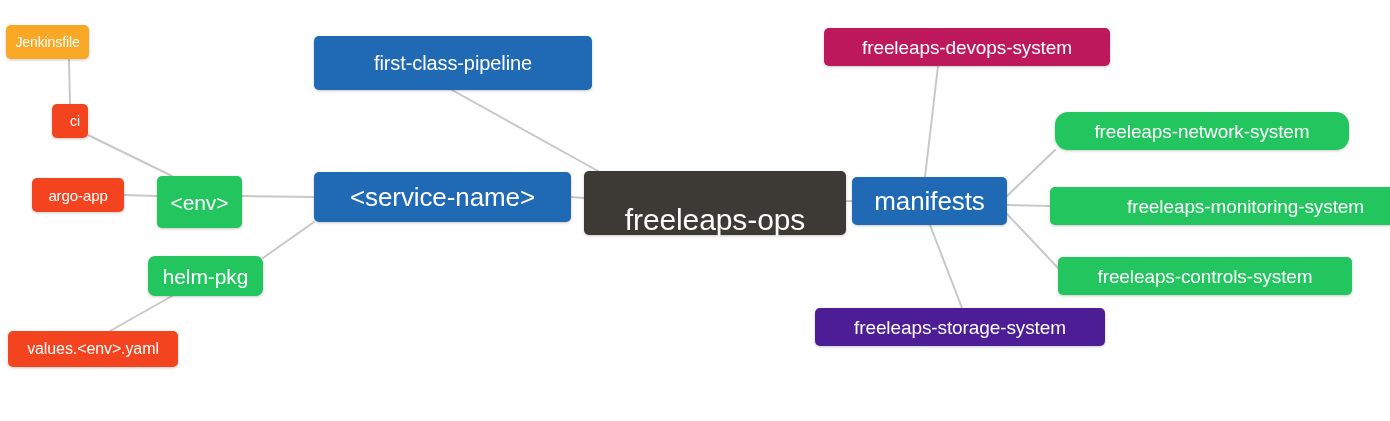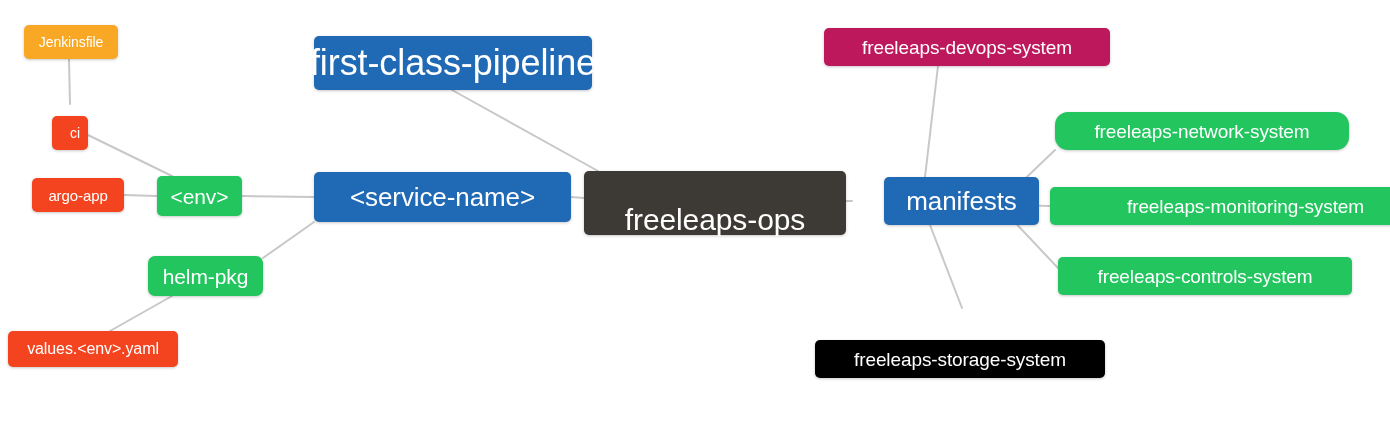--- a/index.html
+++ b/index.html
@@ -57,59 +57,59 @@
       <line x1="452" y1="90" x2="598" y2="171" stroke="#c8c8c8" stroke-width="2" stroke-linecap="round"></line>
       <line x1="571" y1="197" x2="584" y2="198" stroke="#c8c8c8" stroke-width="2" stroke-linecap="round"></line>
       <line x1="846" y1="201" x2="852" y2="201" stroke="#c8c8c8" stroke-width="2" stroke-linecap="round"></line>
       <line x1="925" y1="177" x2="938" y2="66" stroke="#c8c8c8" stroke-width="2" stroke-linecap="round"></line>
       <line x1="1007" y1="196" x2="1055" y2="150" stroke="#c8c8c8" stroke-width="2" stroke-linecap="round"></line>
       <line x1="1007" y1="205" x2="1050" y2="206" stroke="#c8c8c8" stroke-width="2" stroke-linecap="round"></line>
       <line x1="1007" y1="214" x2="1058" y2="268" stroke="#c8c8c8" stroke-width="2" stroke-linecap="round"></line>
       <line x1="930" y1="225" x2="962" y2="308" stroke="#c8c8c8" stroke-width="2" stroke-linecap="round"></line>
     </svg>
   <div id="node-layer">
-      <div class="node" style="left: 24px; top: 25px; width: 94px; height: 34px; background: rgb(249, 168, 37); font-size: 14px;">
+      <div class="node" style="left: 6px; top: 25px; width: 83px; height: 34px; background: rgb(249, 168, 37); font-size: 14px;">
         <span class="node-label">Jenkinsfile</span>
       </div>
-      <div class="node" style="left: 52px; top: 116px; width: 36px; height: 34px; background: rgb(244, 68, 31); font-size: 14px; padding-left: 20px;">
+      <div class="node" style="left: 52px; top: 104px; width: 36px; height: 34px; background: rgb(244, 68, 31); font-size: 14px; padding-left: 20px;">
         <span class="node-label">ci</span>
       </div>
       <div class="node" style="left: 32px; top: 178px; width: 92px; height: 34px; background: rgb(244, 68, 31); font-size: 15px; text-align: center;">
         <span class="node-label">argo-app</span>
       </div>
-      <div class="node" style="left: 157px; top: 176px; width: 85px; height: 40px; background: rgb(34, 197, 94); font-size: 21px;">
+      <div class="node" style="left: 157px; top: 176px; width: 85px; height: 52px; background: rgb(34, 197, 94); font-size: 21px;">
         <span class="node-label">&lt;env&gt;</span>
       </div>
       <div class="node" style="left: 148px; top: 256px; width: 115px; height: 40px; background: rgb(34, 197, 94); font-size: 21px; border-radius: 7px;">
         <span class="node-label">helm-pkg</span>
       </div>
       <div class="node" style="left: 8px; top: 331px; width: 170px; height: 36px; background: rgb(244, 68, 31); font-size: 16px; text-align: right;">
         <span class="node-label">values.&lt;env&gt;.yaml</span>
       </div>
-      <div class="node" style="left: 314px; top: 36px; width: 278px; height: 54px; background: rgb(32, 105, 180); font-size: 36px;">
+      <div class="node" style="left: 314px; top: 36px; width: 278px; height: 54px; background: rgb(32, 105, 180); font-size: 20px;">
         <span class="node-label">first-class-pipeline</span>
       </div>
       <div class="node" style="left: 314px; top: 172px; width: 257px; height: 50px; background: rgb(32, 105, 180); font-size: 26px; text-align: right;">
         <span class="node-label">&lt;service-name&gt;</span>
       </div>
       <div class="node" style="left: 584px; top: 171px; width: 262px; height: 64px; background: rgb(61, 57, 53); font-size: 30px; align-items: flex-end;">
         <span class="node-label">freeleaps-ops</span>
       </div>
-      <div class="node" style="left: 852px; top: 177px; width: 155px; height: 48px; background: rgb(32, 105, 180); font-size: 26px; margin-left: 32px;">
+      <div class="node" style="left: 852px; top: 177px; width: 155px; height: 48px; background: rgb(32, 105, 180); font-size: 26px;">
         <span class="node-label">manifests</span>
       </div>
       <div class="node" style="left: 824px; top: 28px; width: 286px; height: 38px; background: #be185d; font-size: 19px;">
         <span class="node-label">freeleaps-devops-system</span>
       </div>
       <div class="node" style="left: 1055px; top: 112px; width: 294px; height: 38px; background: rgb(34, 197, 94); font-size: 19px; border-radius: 13px;">
         <span class="node-label">freeleaps-network-system</span>
       </div>
       <div class="node" style="left: 1050px; top: 187px; width: 391px; height: 38px; background: rgb(34, 197, 94); font-size: 19px;">
         <span class="node-label">freeleaps-monitoring-system</span>
       </div>
       <div class="node" style="left: 1058px; top: 257px; width: 294px; height: 38px; background: rgb(34, 197, 94); font-size: 19px;">
         <span class="node-label">freeleaps-controls-system</span>
       </div>
-      <div class="node" style="left: 815px; top: 308px; width: 290px; height: 38px; background: #000000; font-size: 19px; margin-top: 32px;">
+      <div class="node" style="left: 815px; top: 308px; width: 290px; height: 38px; background: #4c1d95; font-size: 19px;">
         <span class="node-label">freeleaps-storage-system</span>
       </div>
     </div>
 </div>
 
 </body></html>

